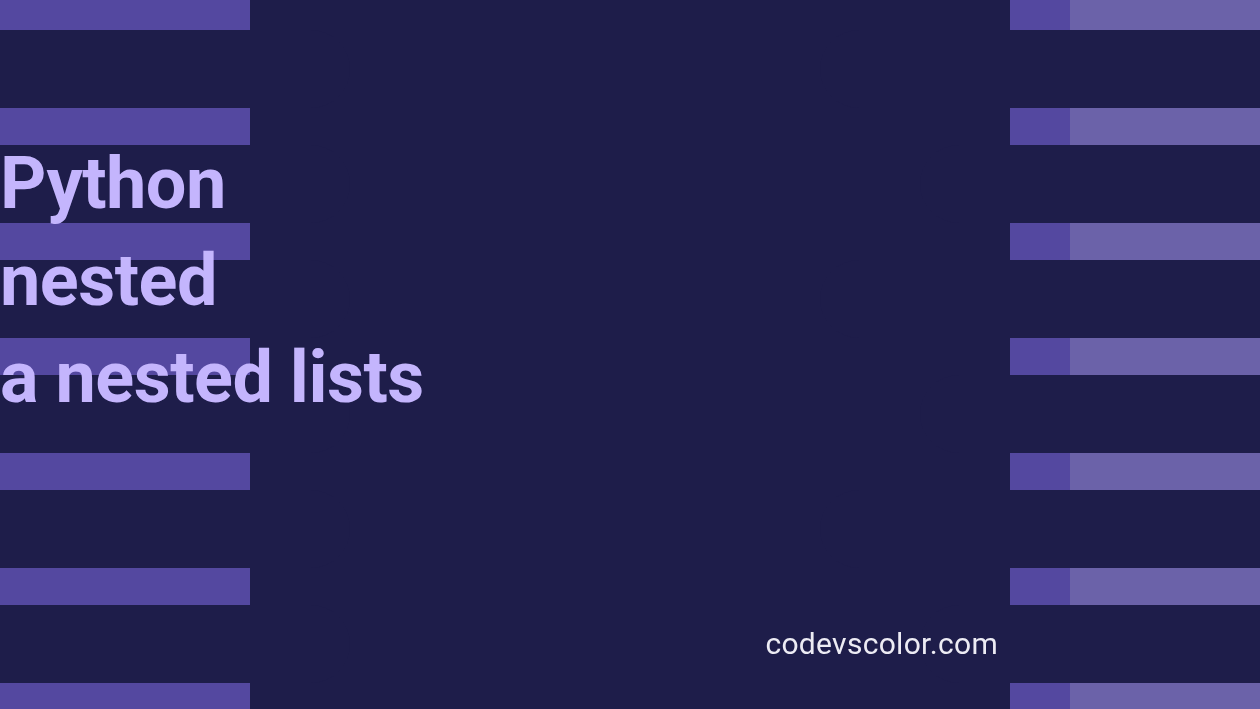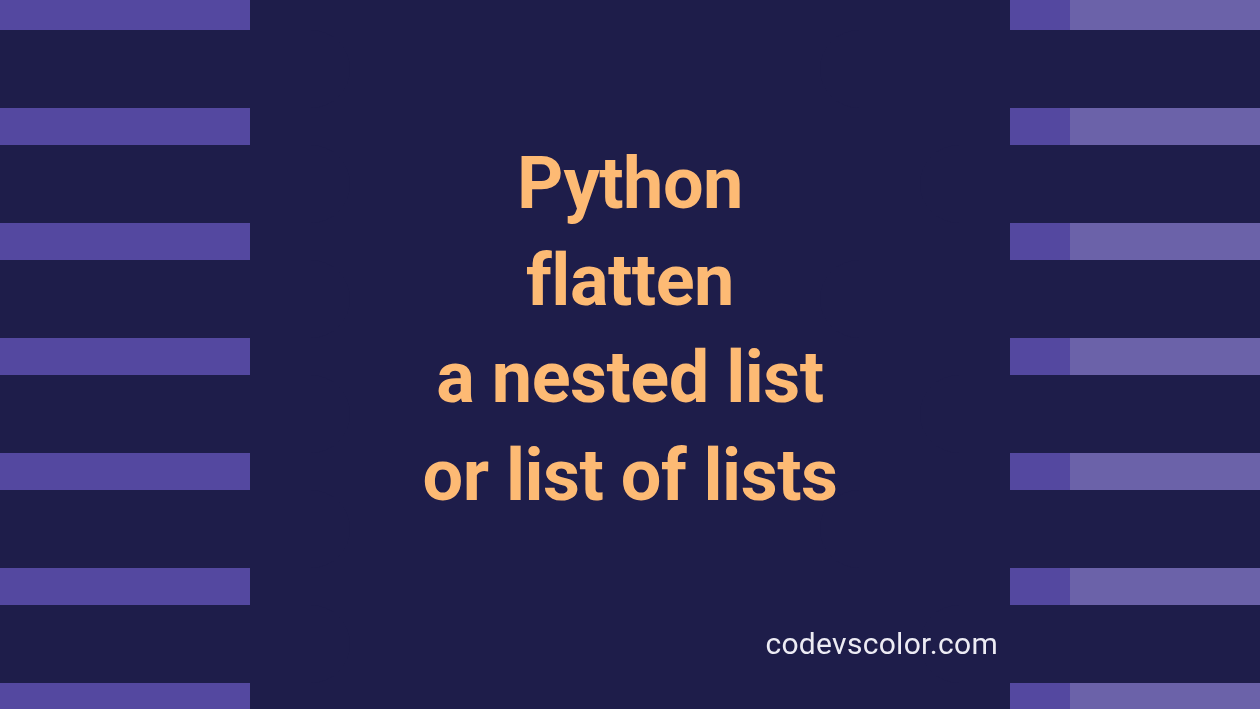--- a/index.html
+++ b/index.html
@@ -78,23 +78,22 @@
   }
   .stem-right-dark {
     flex: 1;
     background: #1e1d4a;
   }
   .title-block {
     position: absolute;
     top: 135px;
     left: 0;
     width: 100%;
-    text-align: center;
     z-index: 5;
-    color: #fdba74;
+    color: #c4b5fd;
     font-weight: 700;
     font-size: 72px;
     line-height: 1.35;
     letter-spacing: -0.5px;
   }
   .title-line {
     display: block;
   }
   .watermark {
     position: absolute;
@@ -158,18 +157,17 @@
     <div class="cap-right-dark"></div>
     <div class="stem-right-dark"></div>
   </div>
 <div class="bump-row bump-right r6">
     <div class="cap-right-dark"></div>
     <div class="stem-right-dark"></div>
   </div>
 
 <div class="title-block">
   <span class="title-line">Python</span>
-  <span class="title-line">flatten</span>
-  <span class="title-line">a nested list</span>
-  <span class="title-line">or list of lists</span>
+  <span class="title-line">nested</span>
+  <span class="title-line">a nested lists</span>
 </div>
 
 <div class="watermark">codevscolor.com</div>
 
 </body></html>

